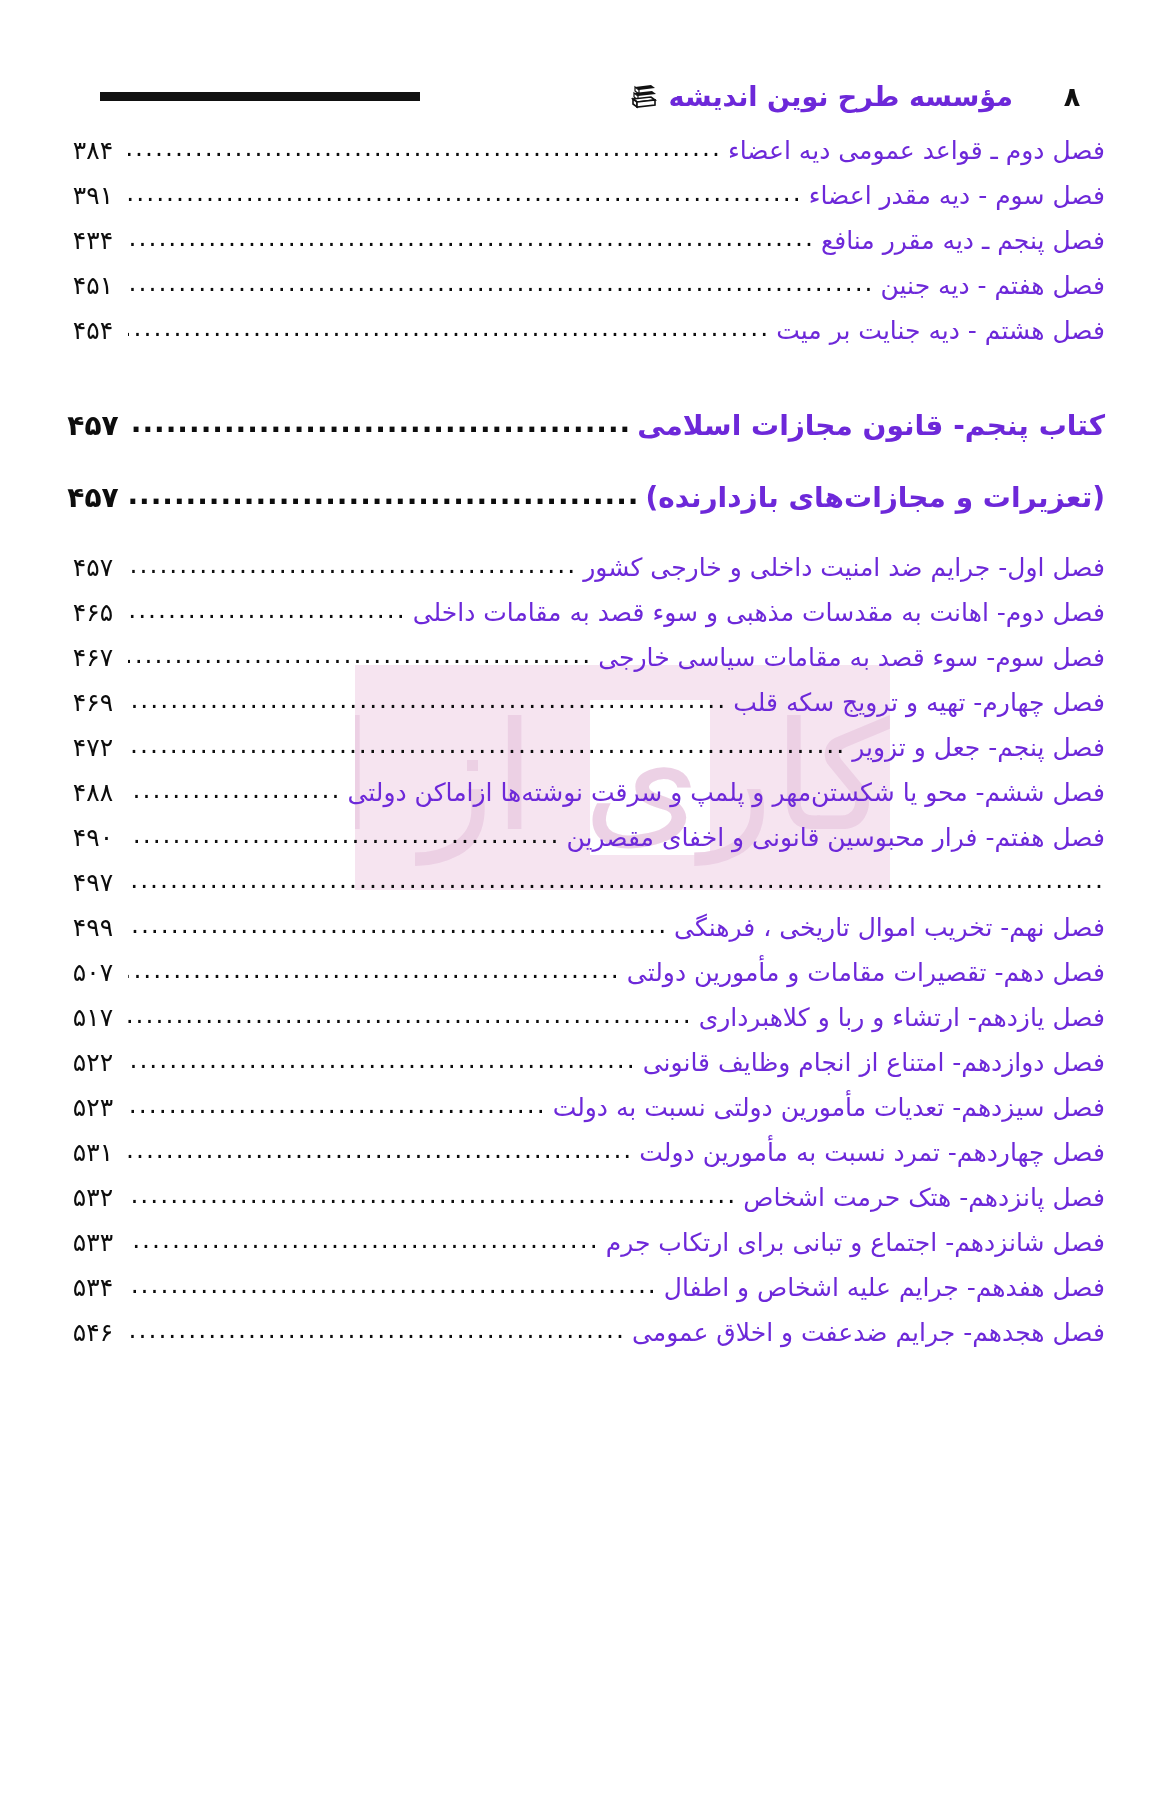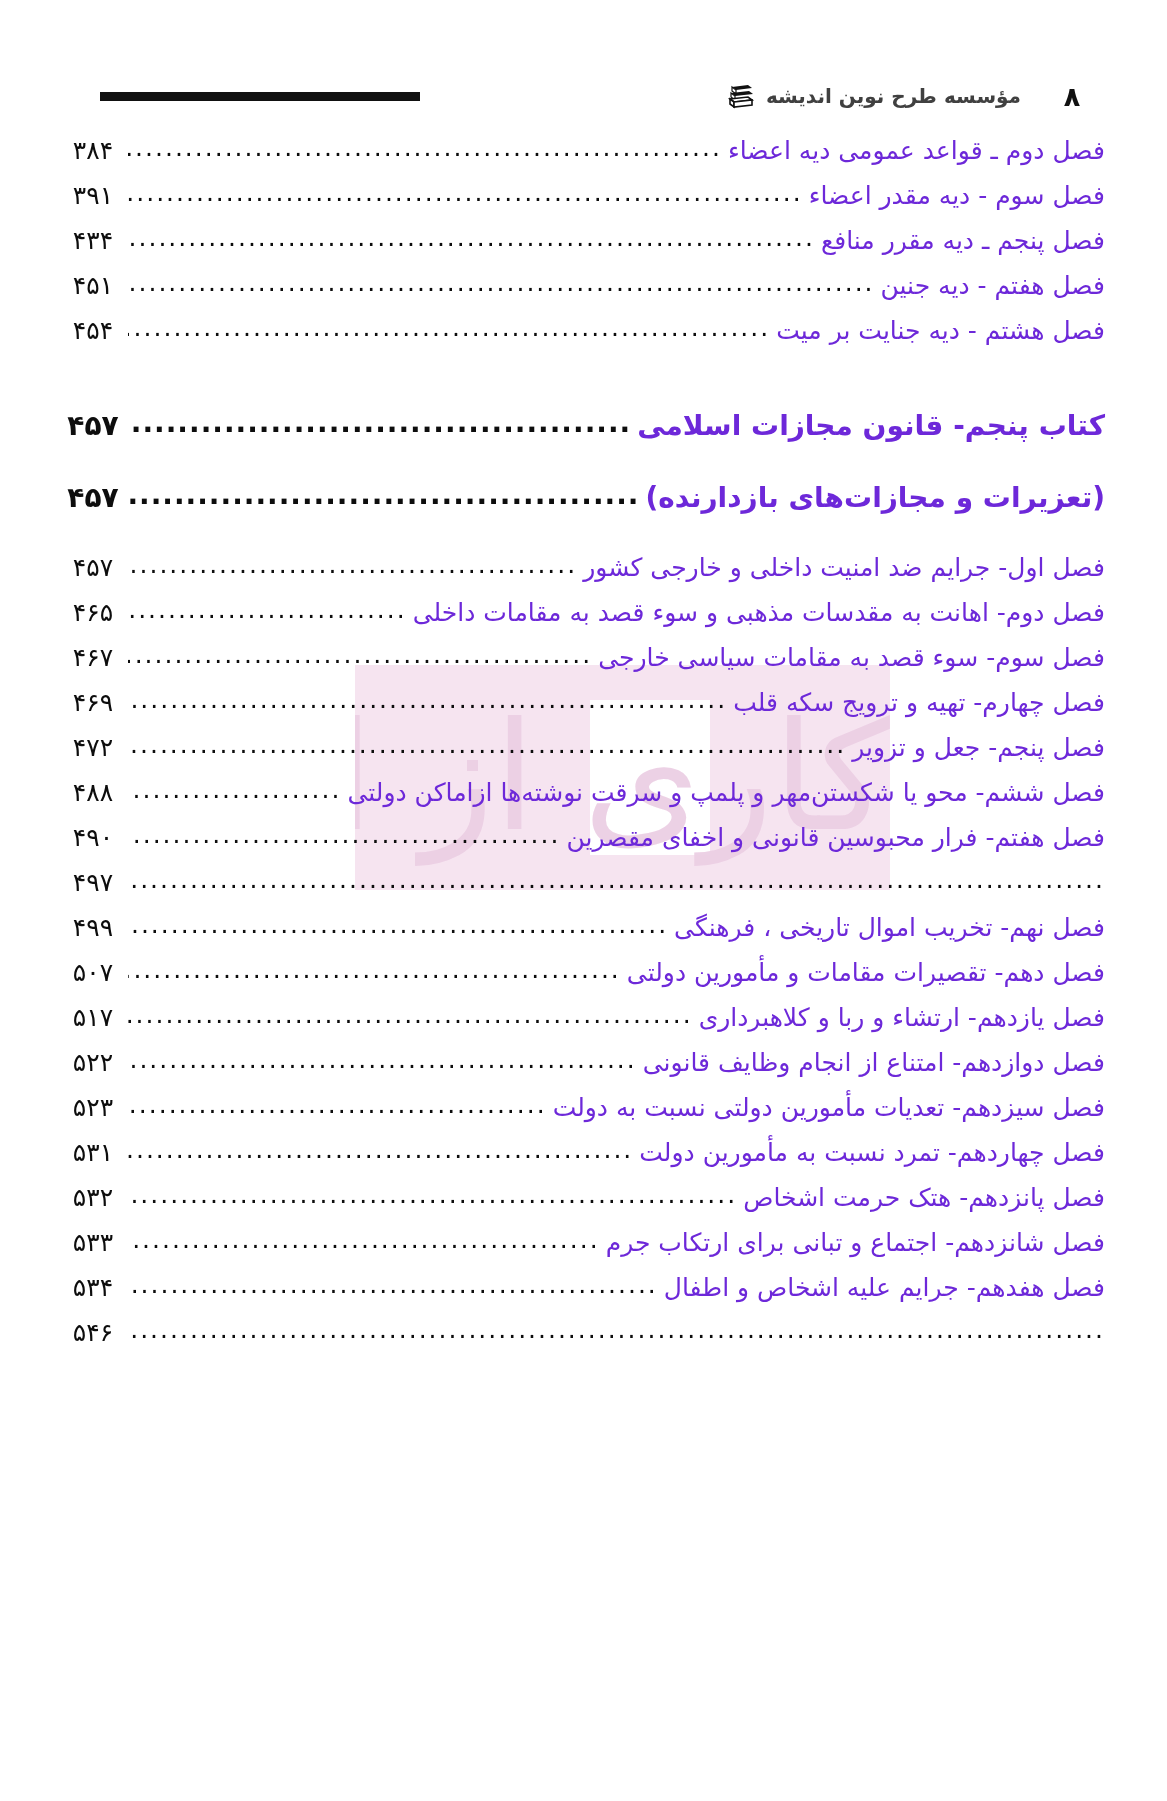--- a/index.html
+++ b/index.html
@@ -68,26 +68,26 @@
   .page-number {
     font-size: 27px;
     font-weight: 700;
     color: #111;
     width: 70px;
     text-align: center;
     flex: 0 0 auto;
     font-family: "DejaVu Sans", sans-serif;
   }
   .header-title {
-    font-size: 20px;
+    font-size: 27px;
     font-weight: 700;
-    color: #404040;
-    white-space: nowrap;
-    flex: 0 0 auto;
-    margin-right: 16px;
+    color: #6d28d9;
+    white-space: nowrap;
+    flex: 0 0 auto;
+    margin-right: 24px;
   }
   .books-icon {
     flex: 0 0 auto;
     margin-right: 10px;
     margin-left: 4px;
     display: inline-block;
     line-height: 0;
   }
   .header-rule {
     flex: 0 0 auto;
@@ -309,18 +309,19 @@
         <span class="label">فصل شانزدهم- اجتماع و تبانی برای ارتکاب جرم</span>
         <span class="leader">........................................................................................................</span>
         <span class="pg">۵۳۳</span>
       </div>
       <div class="toc-row chapter">
         <span class="label">فصل هفدهم- جرایم علیه اشخاص و اطفال</span>
         <span class="leader">........................................................................................................</span>
         <span class="pg">۵۳۴</span>
       </div>
       <div class="toc-row chapter">
+        <span class="label">فصل هجدهم- جرایم ضدعفت و اخلاق عمومی</span>
         <span class="leader">........................................................................................................</span>
         <span class="pg">۵۴۶</span>
       </div>
     </div>
 
 </div>
 
 </body></html>

